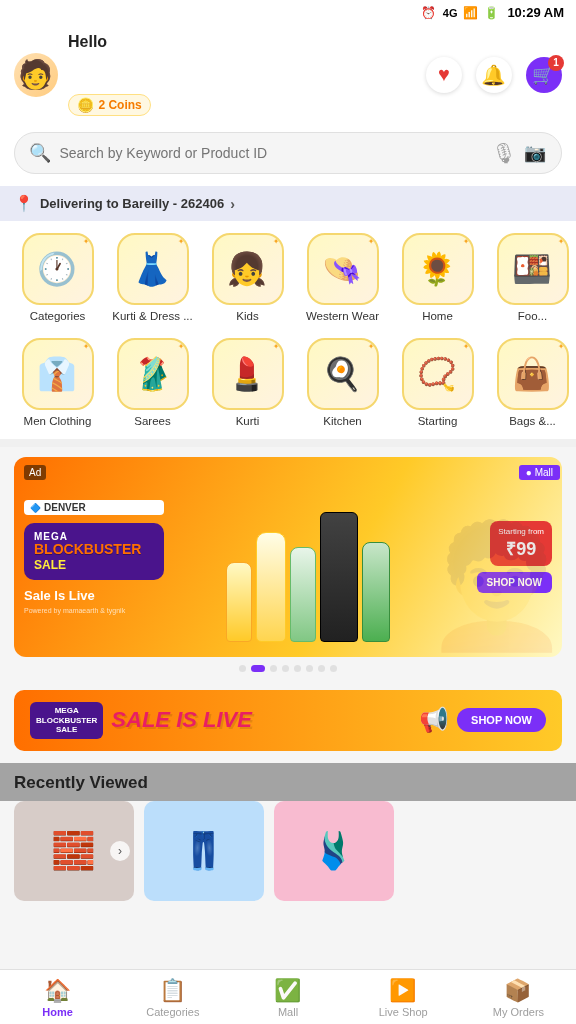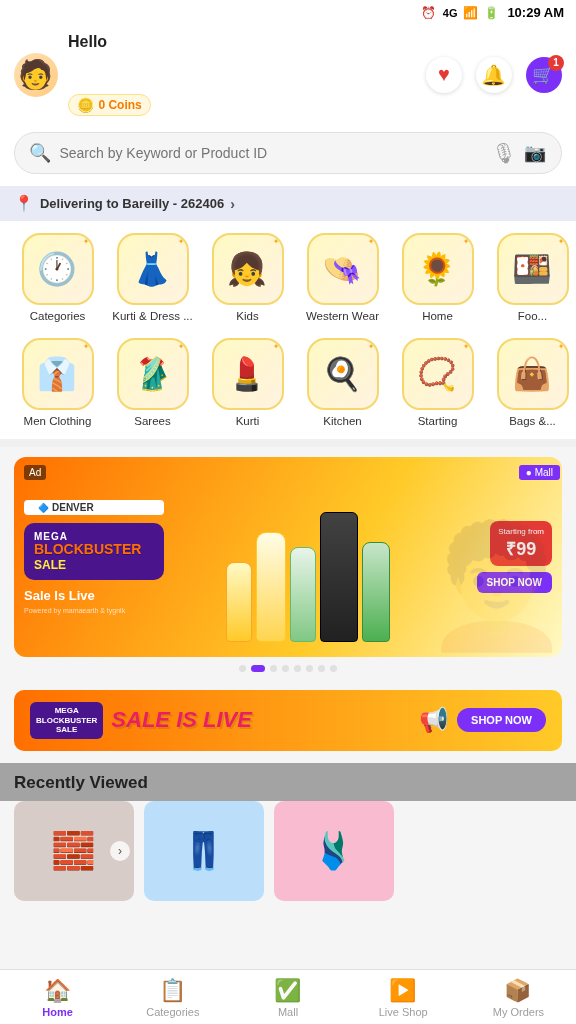--- a/index.html
+++ b/index.html
@@ -152,21 +152,21 @@
     }
     .banner-content {
       display: flex; align-items: center; width: 100%; padding: 0 10px;
     }
     .banner-left {
       flex: 0 0 140px;
       display: flex; flex-direction: column; gap: 4px;
     }
     .denver-logo {
       background: white; border-radius: 4px;
-      padding: 2px 14px; font-size: 10px; font-weight: 700;
+      padding: 2px 6px; font-size: 10px; font-weight: 700;
       color: #333; display: inline-block; margin-bottom: 4px;
     }
     .mega-sale-box {
       background: #4a148c; border-radius: 10px;
       padding: 8px 10px; color: white;
     }
     .mega-text { font-size: 10px; font-weight: 700; letter-spacing: 1px; }
     .blockbuster-text { font-size: 14px; font-weight: 900; line-height: 1.1; color: #ff6f00; text-shadow: 0 1px 0 rgba(0,0,0,0.3); }
     .sale-text { font-size: 12px; font-weight: 700; color: #ffeb3b; }
     .sale-live { font-size: 13px; font-weight: 800; color: white; margin-top: 4px; }
@@ -305,21 +305,21 @@
 
 <div class="header">
   <div class="header-left">
     <div class="avatar">
       <span style="font-size:28px;">🧑</span>
     </div>
     <div class="header-info">
       <span class="hello-text">Hello</span>
       <div class="coins-badge">
         <span class="coin-icon">🪙</span>
-        <span>0 Coins</span>
+        <span>2 Coins</span>
       </div>
     </div>
   </div>
   <div class="header-right">
     <button class="heart-btn">
       <span>♥</span>
     </button>
     <button class="bell-btn">
       <span>🔔</span>
     </button>

